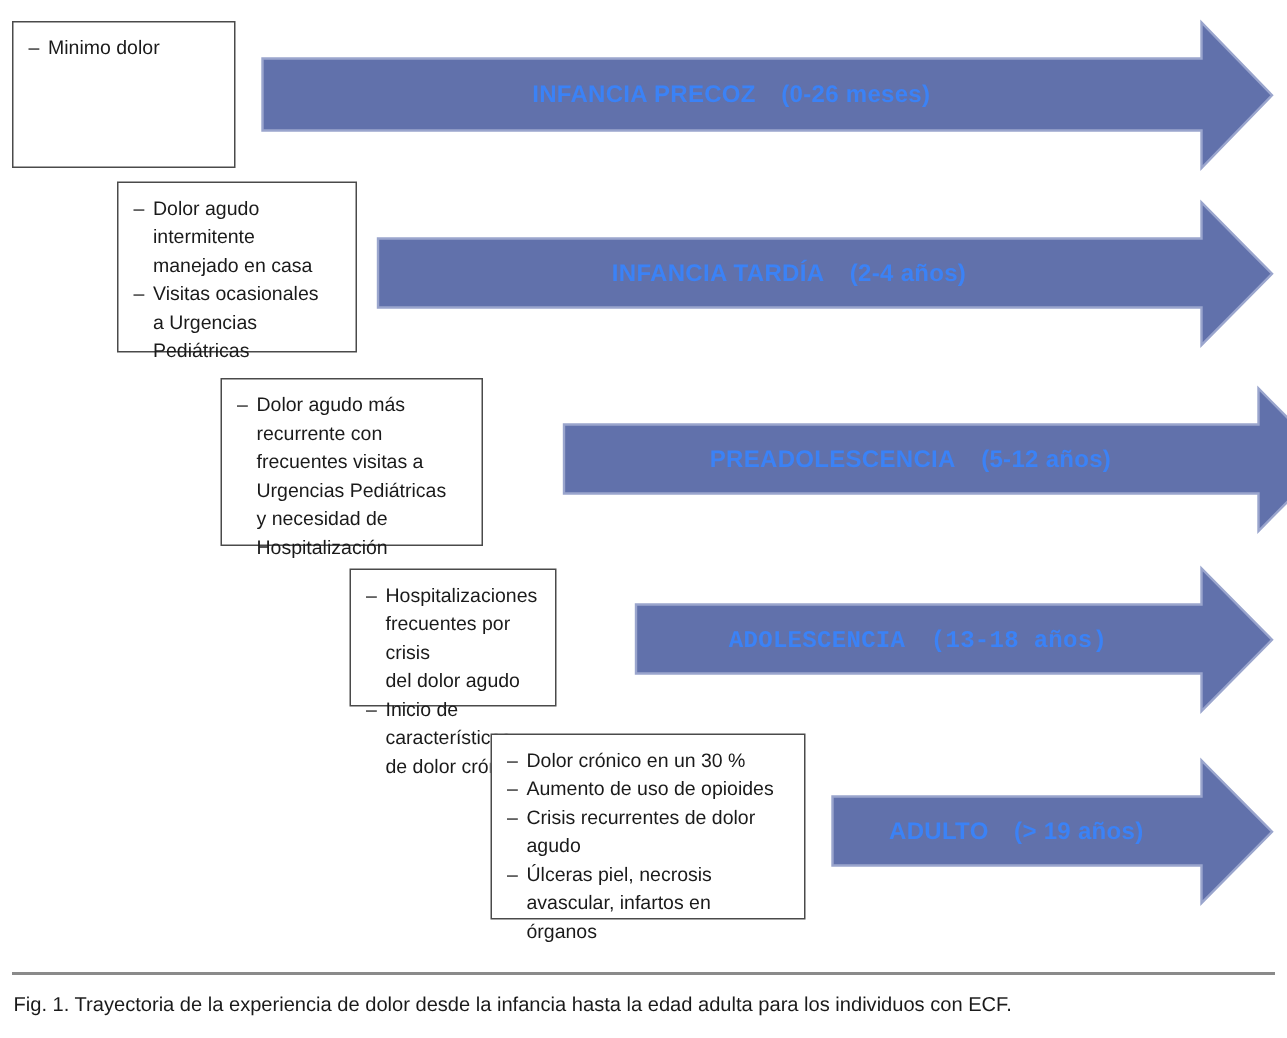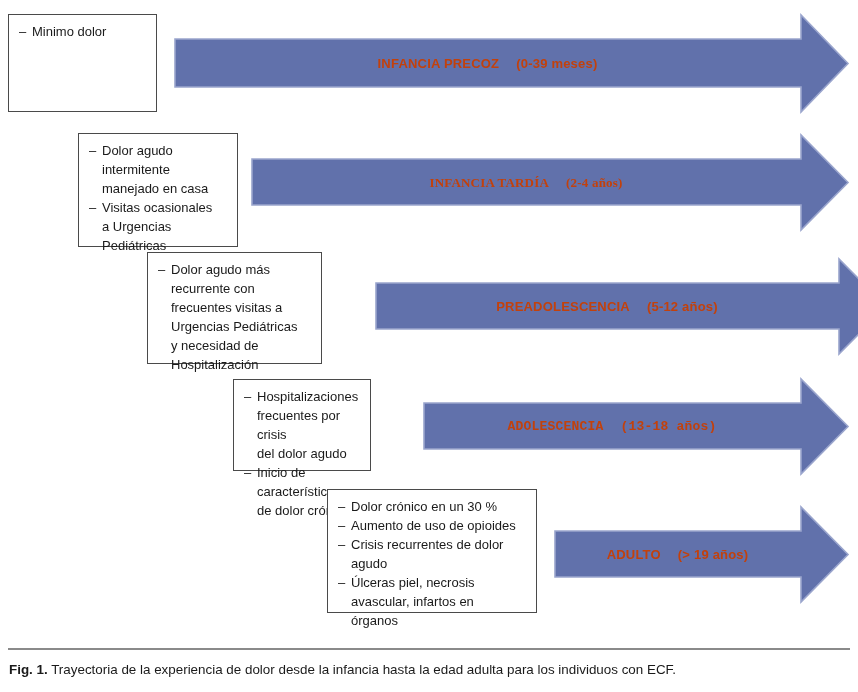--- a/index.html
+++ b/index.html
@@ -60,23 +60,23 @@
   }
   .arrow-label {
     position: absolute;
     top: 0;
     left: 0;
     width: 100%;
     height: 100%;
     display: flex;
     align-items: center;
     justify-content: center;
-    color: #c2410c;
+    color: #3b82f6;
     font-weight: bold;
-    font-size: 13px;
+    font-size: 16px;
     letter-spacing: 0.2px;
     pointer-events: none;
     white-space: nowrap;
     z-index: 3;
     gap: 17px;
   }
   .arrow-label .sub {
     font-weight: bold;
   }
 
@@ -92,56 +92,56 @@
   .caption {
     position: absolute;
     left: 9px;
     right: 10px;
     top: 661px;
     font-size: 13.4px;
     color: #1a1a1a;
     line-height: 1.3;
   }
   .caption .fig-no {
-    font-weight: bold;
+    font-weight: normal;
   }
 </style>
 </head>
 <body>
 
 <div id="figure">
 
   <div class="callout" style="left:8px; top:14px; width:149px; height:98px;">
     <ul>
       <li>Minimo dolor</li>
     </ul>
   </div>
 
   <div class="arrow" style="left:174px; top:14px; width:675px; height:99px;">
     <svg width="675" height="99" viewBox="0 0 675 99" xmlns="http://www.w3.org/2000/svg">
       <polygon points="1,25 627,25 627,1 674,49.5 627,98 627,73 1,73" fill="#6171ab" stroke="#9aa5cd" stroke-width="1.6" stroke-linejoin="miter"></polygon>
     </svg>
     <div class="arrow-label" style="width:627px;">
       <span>INFANCIA PRECOZ </span>
-        <span class="sub">(0-39 meses)</span>
-    </div>
-  </div>
-
-  <div class="callout" style="left:78px; top:121px; width:160px; height:114px;margin-top:12px;">
+        <span class="sub">(0-26 meses)</span>
+    </div>
+  </div>
+
+  <div class="callout" style="left:78px; top:121px; width:160px; height:114px;">
     <ul>
       <li>Dolor agudo
 intermitente
 manejado en casa</li>
       <li>Visitas ocasionales
 a Urgencias
 Pediátricas</li>
     </ul>
   </div>
 
-  <div class="arrow" style="left:251px; top:134px; width:598px; height:97px;font-family:Liberation Serif, serif;">
+  <div class="arrow" style="left:251px; top:134px; width:598px; height:97px;">
     <svg width="598" height="97" viewBox="0 0 598 97" xmlns="http://www.w3.org/2000/svg">
       <polygon points="1,25 550,25 550,1 597,48.5 550,96 550,71 1,71" fill="#6171ab" stroke="#9aa5cd" stroke-width="1.6" stroke-linejoin="miter"></polygon>
     </svg>
     <div class="arrow-label" style="width:550px;">
       <span>INFANCIA TARDÍA </span>
         <span class="sub">(2-4 años)</span>
     </div>
   </div>
 
   <div class="callout" style="left:147px; top:252px; width:175px; height:112px;">

